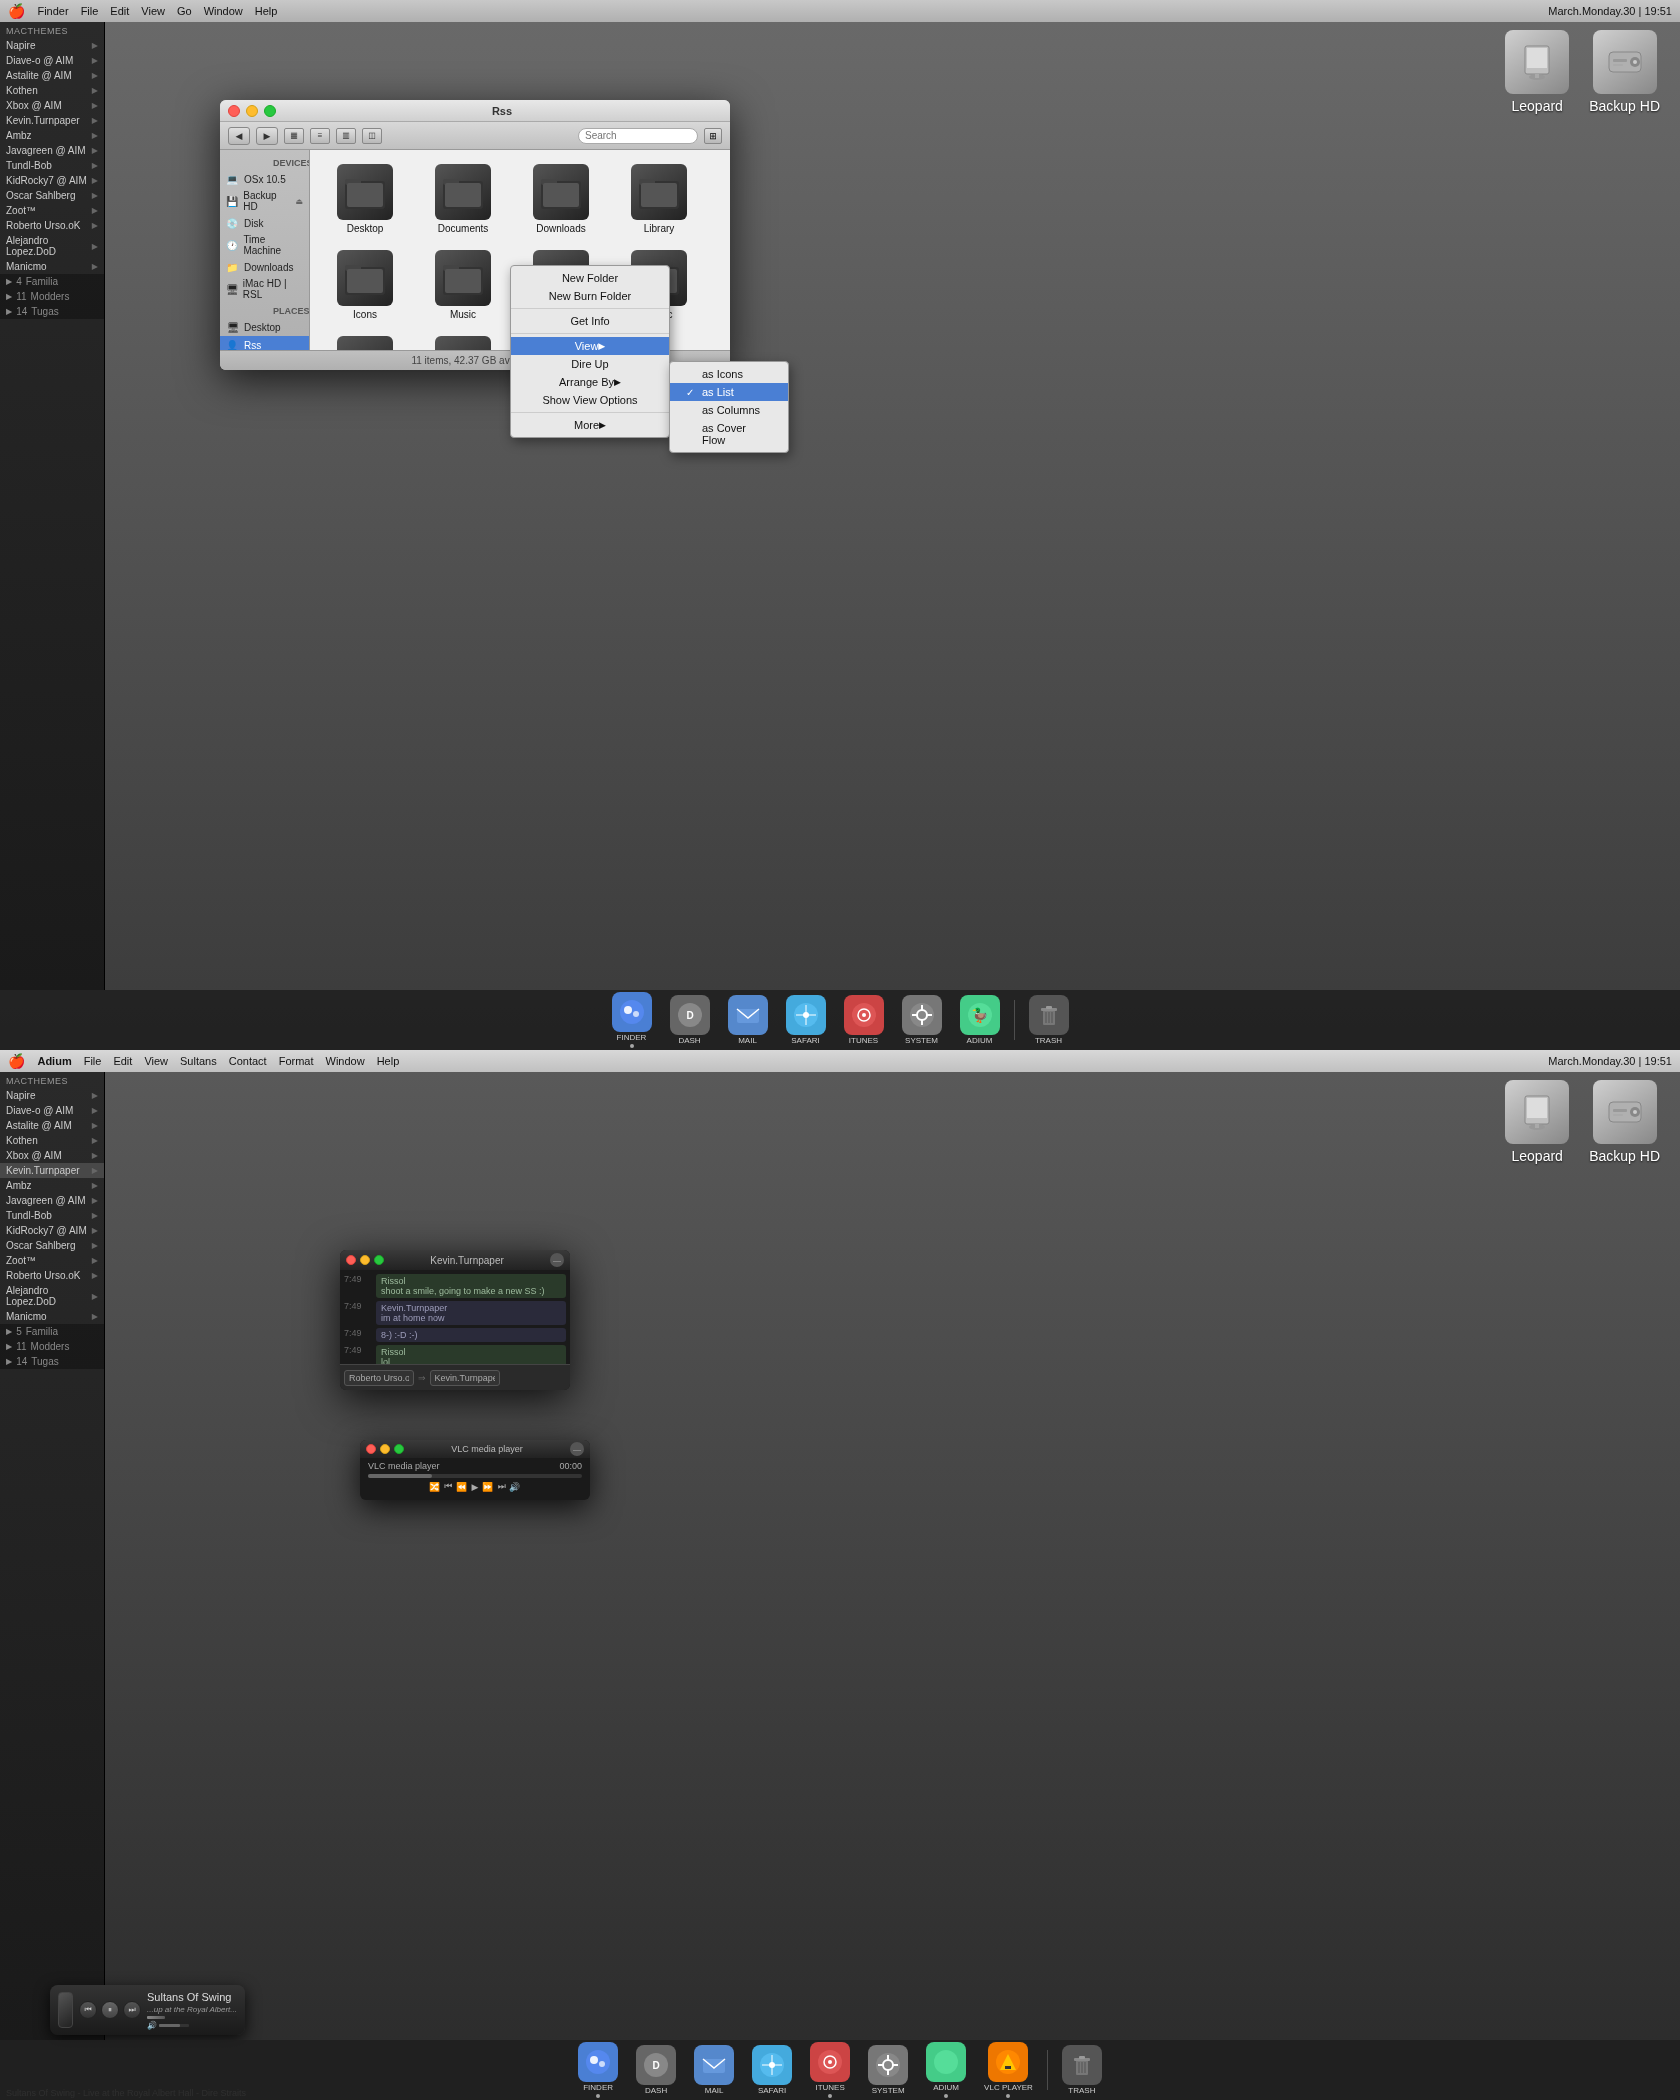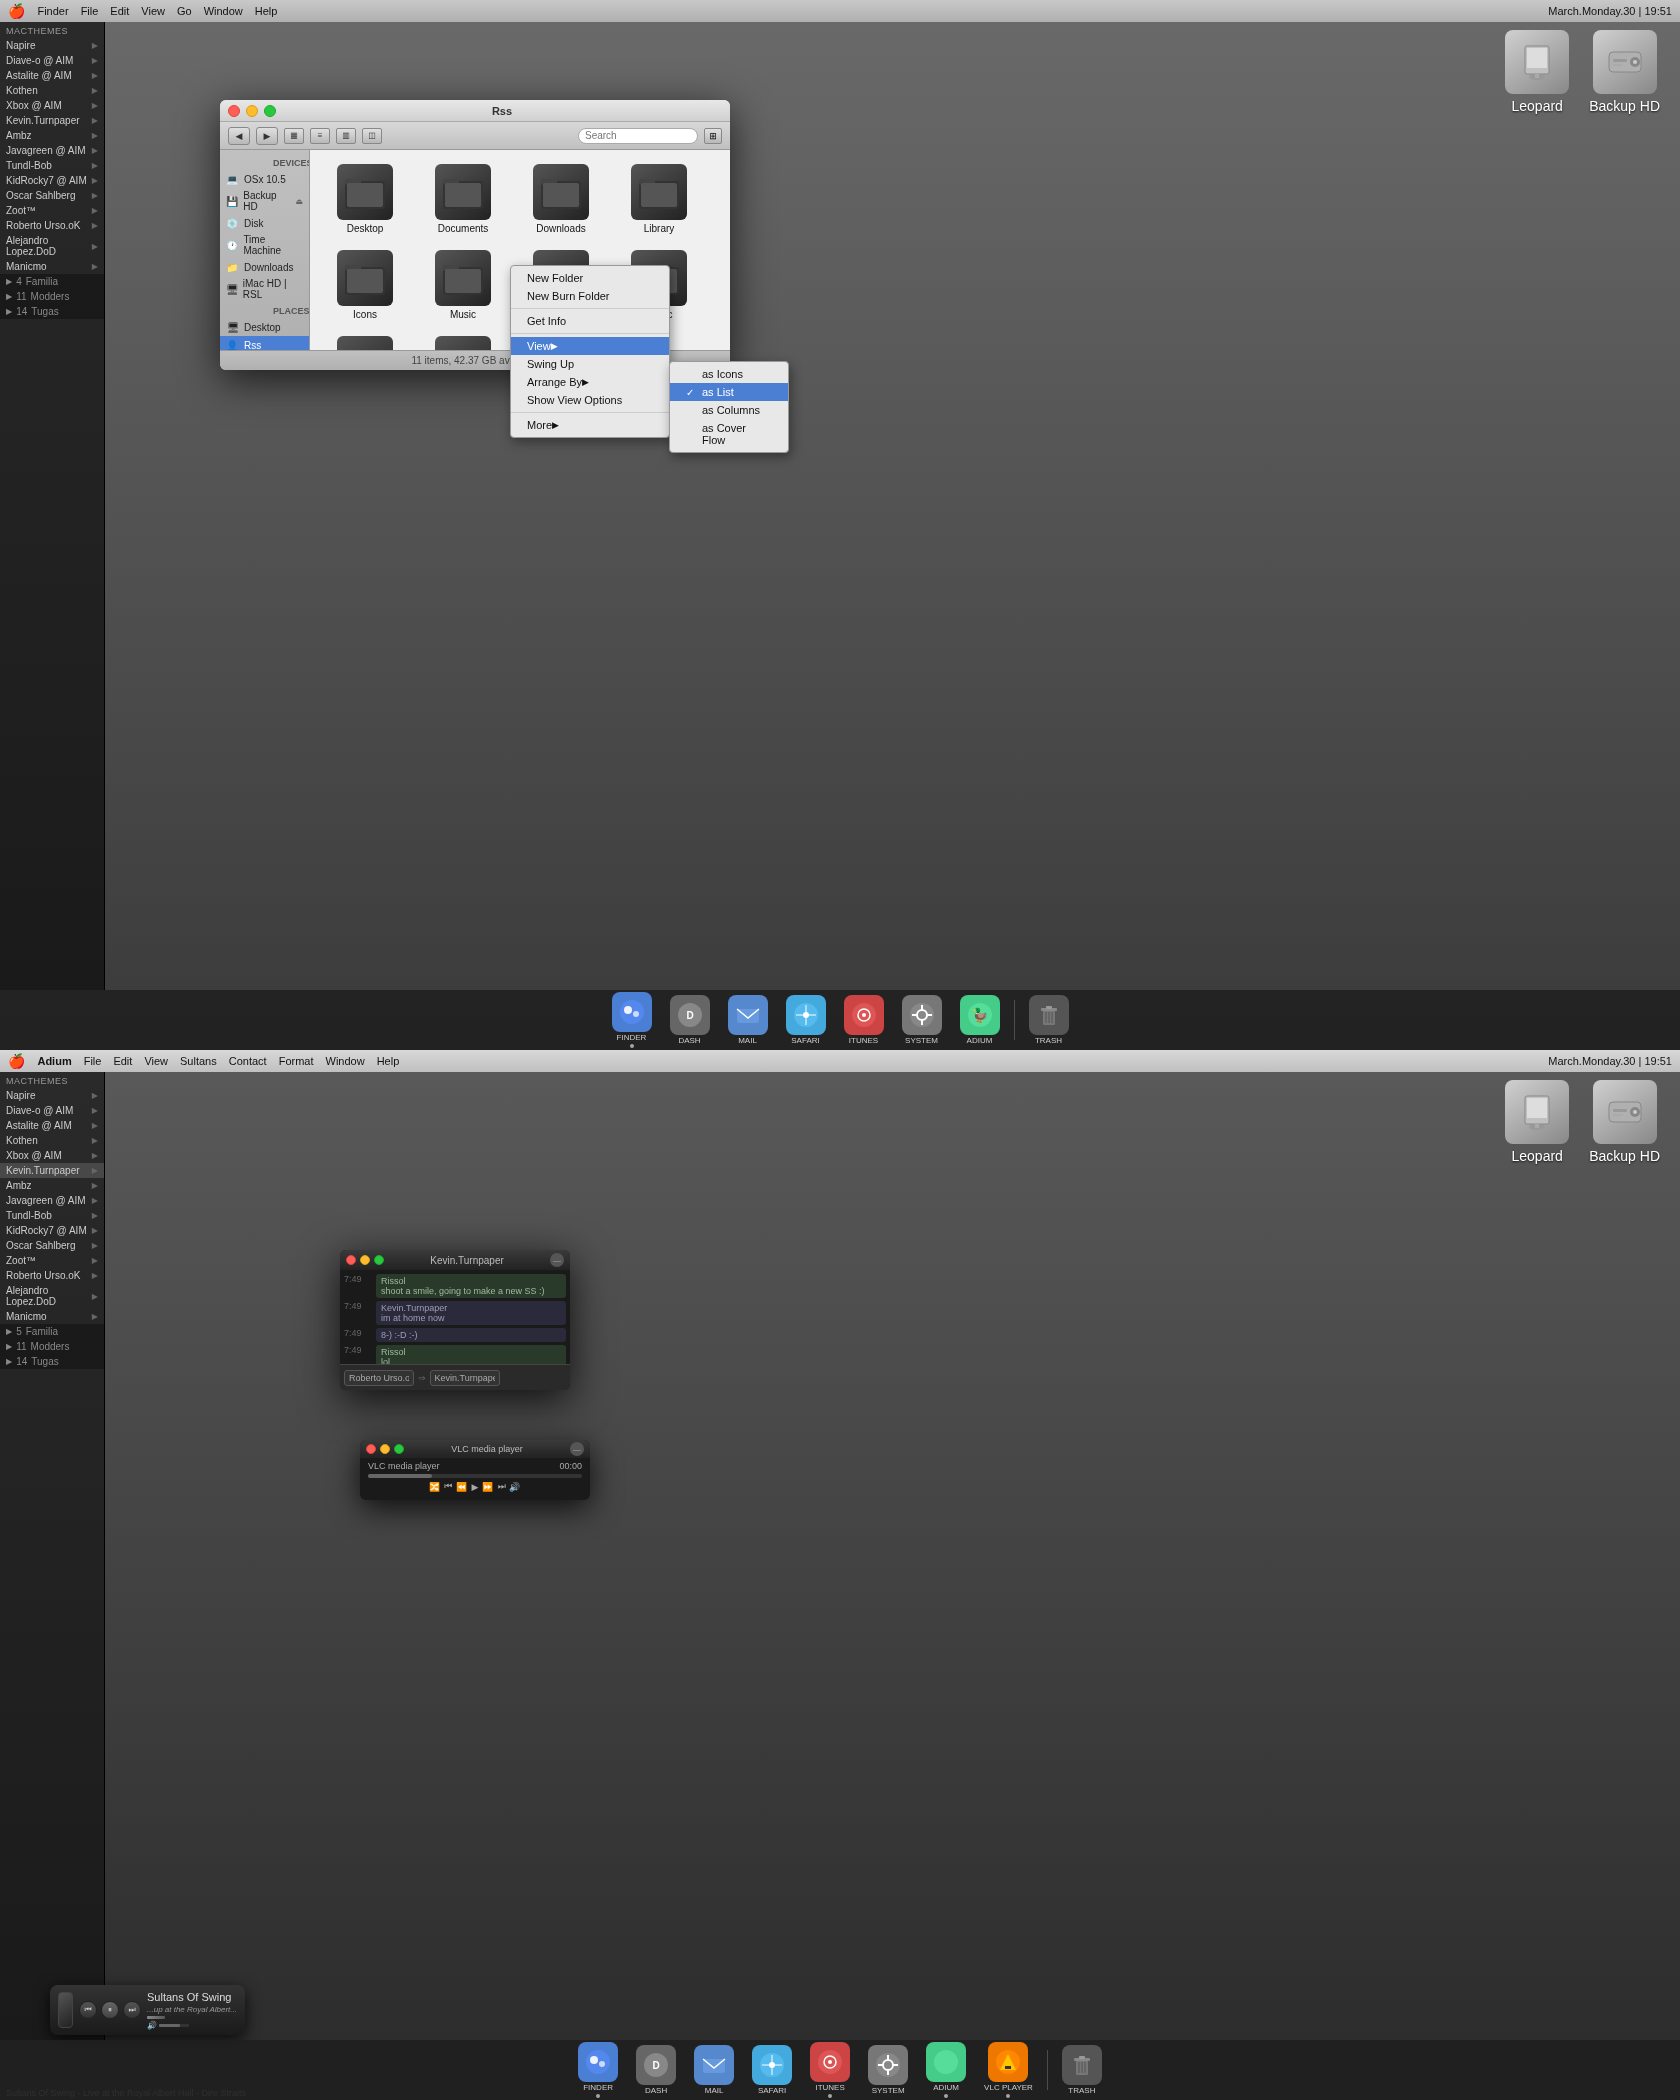--- a/index.html
+++ b/index.html
@@ -330,21 +330,21 @@
       z-index: 200;
       padding: 3px 0;
     }
     .context-menu-item {
       padding: 3px 16px;
       font-size: 11px;
       color: #111;
       cursor: pointer;
       display: flex;
       align-items: center;
-      justify-content: flex-start;
+      justify-content: center;
     }
     .context-menu-item:hover, .context-menu-item.highlighted {
       background: #4a7fd4;
       color: #fff;
     }
     .context-menu-separator {
       height: 1px;
       background: #ccc;
       margin: 3px 0;
     }
@@ -1001,21 +1001,21 @@
     <div class="context-menu-separator"></div>
     <div class="context-menu-item">
       <span>Get Info</span>
     </div>
     <div class="context-menu-separator"></div>
     <div class="context-menu-item highlighted">
       <span>View</span>
       <span class="context-menu-arrow">▶</span>
     </div>
     <div class="context-menu-item">
-      <span>Swing Up</span>
+      <span>Dire Up</span>
     </div>
     <div class="context-menu-item">
       <span>Arrange By</span>
       <span class="context-menu-arrow">▶</span>
     </div>
     <div class="context-menu-item">
       <span>Show View Options</span>
     </div>
     <div class="context-menu-separator"></div>
     <div class="context-menu-item">

